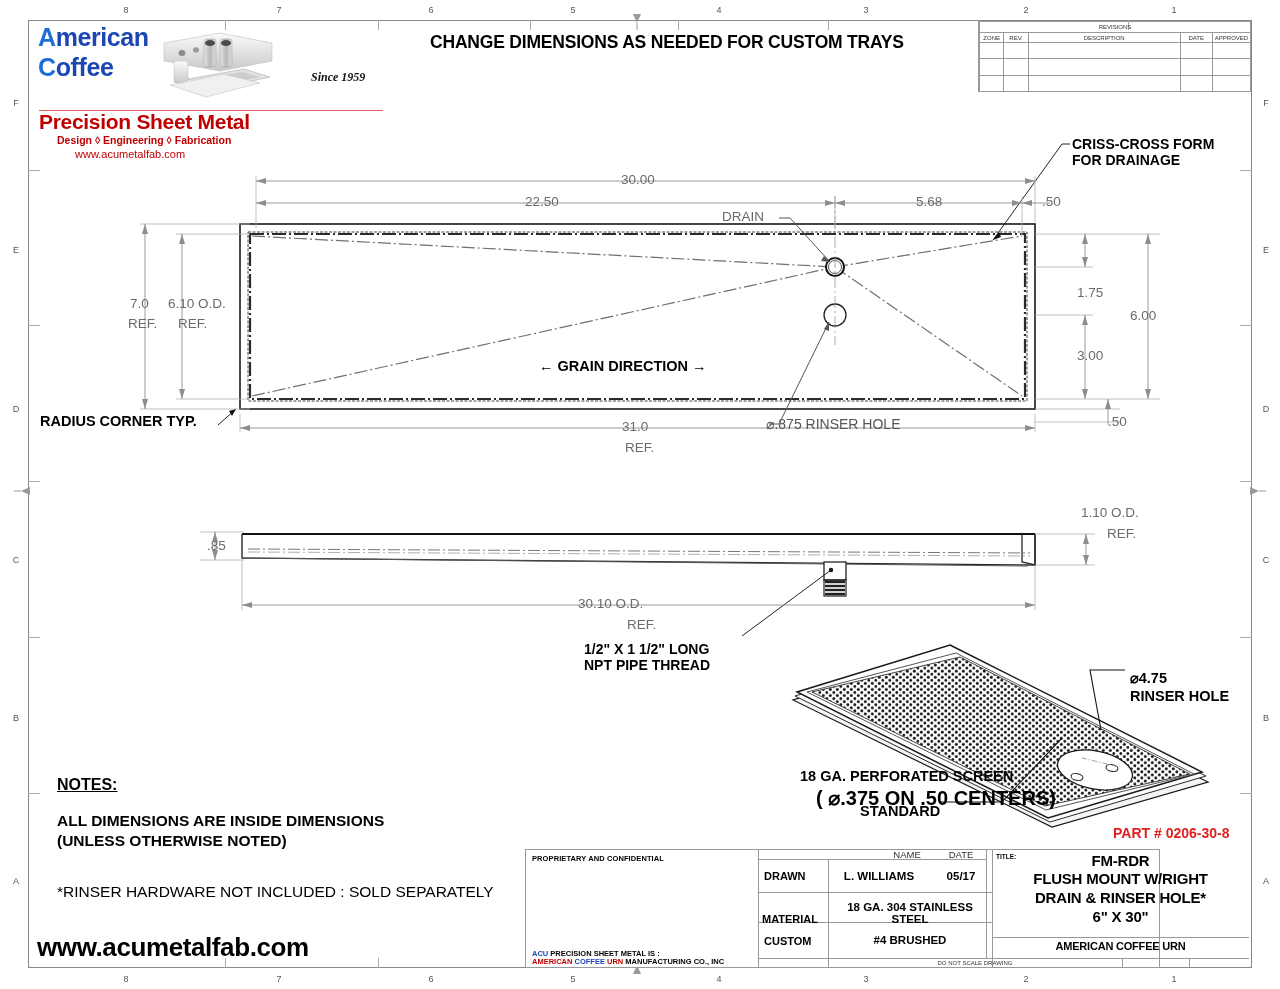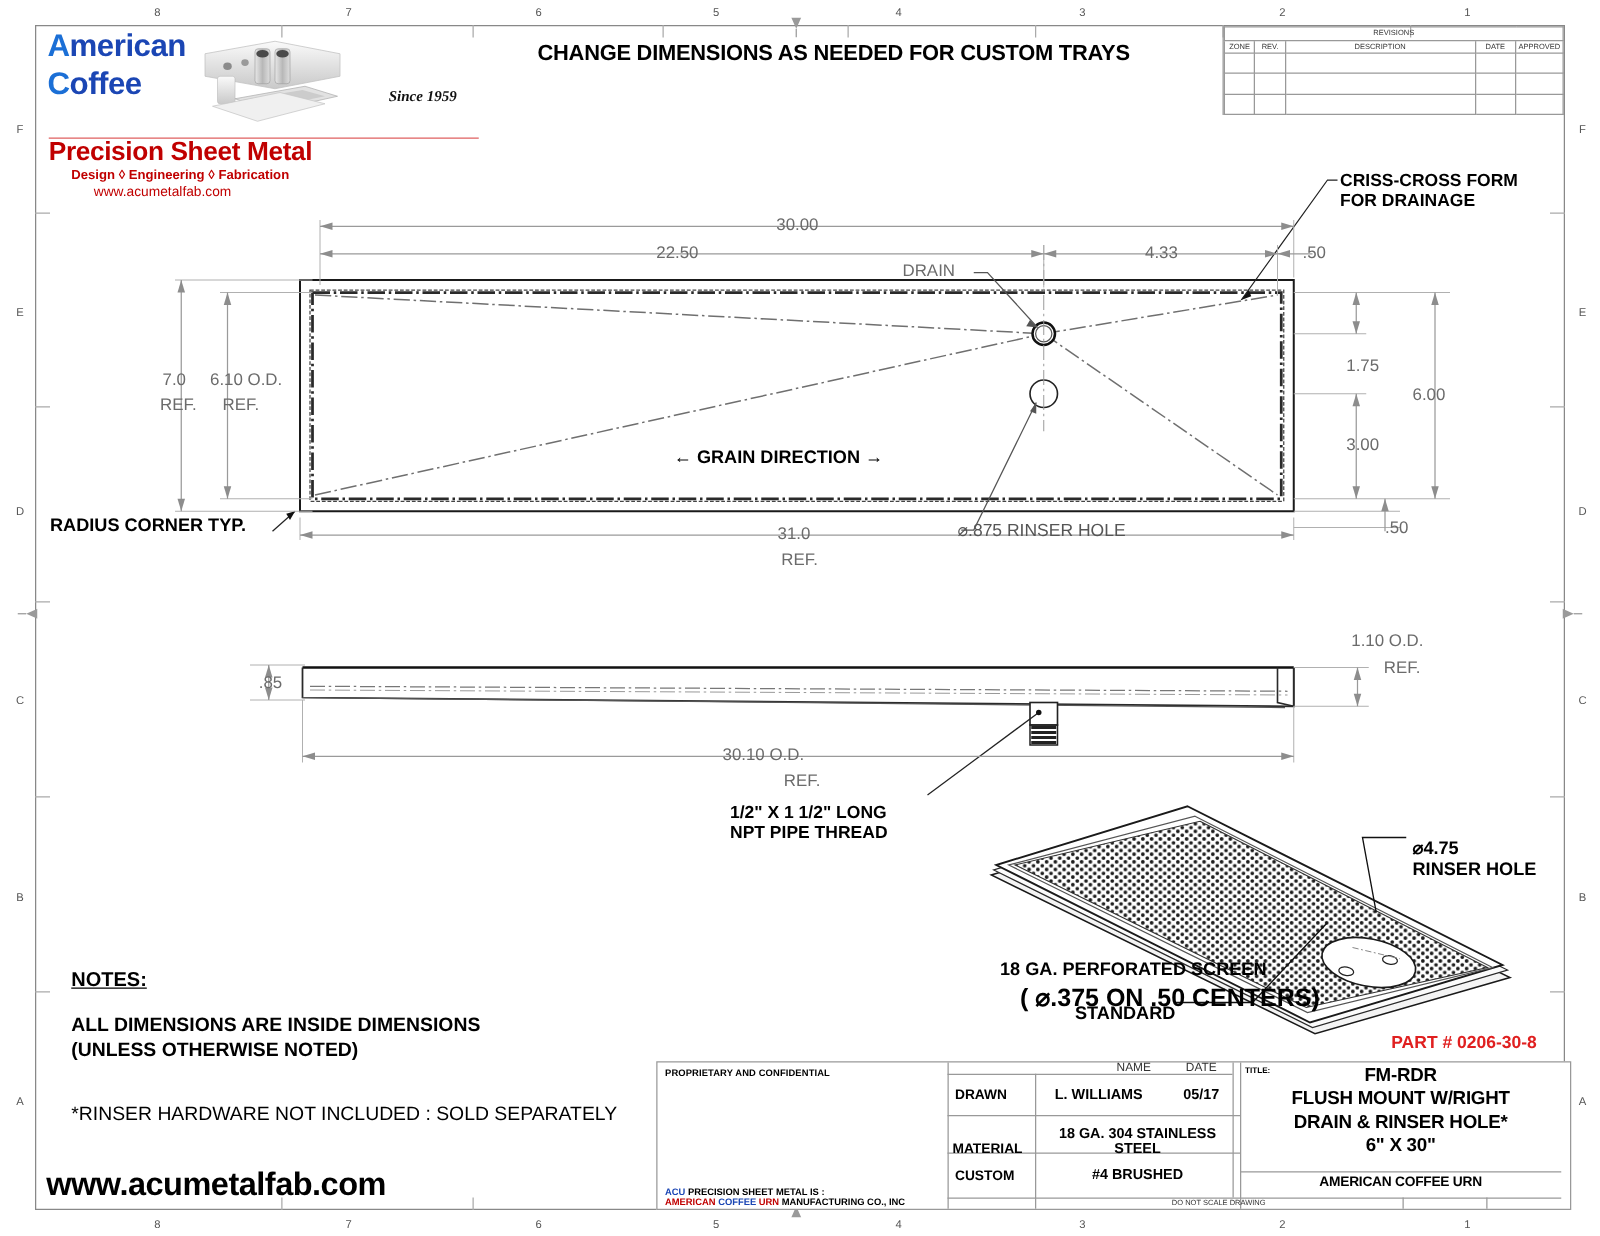--- a/index.html
+++ b/index.html
@@ -37,21 +37,21 @@
   #rev-block table{border-collapse:collapse;width:100%;height:100%;font-size:6px;color:#333;}
   #rev-block td{border:1px solid #999;text-align:center;padding:0;}
   #rev-title-cell{height:10px;}
   #rev-head td{height:9px;}
 
   
   .dim{position:absolute;font-size:13.5px;color:#6b6b6b;white-space:nowrap;}
   .note{position:absolute;font-size:13px;font-weight:bold;color:#000;white-space:nowrap;}
 
   
-  #title-block{left:525px;top:849px;width:732px;height:119px;border:1px solid #999;box-sizing:border-box;background:#fff;}
+  #title-block{left:525px;top:849px;width:635px;height:119px;border:1px solid #999;box-sizing:border-box;background:#fff;}
   .tb-v{position:absolute;width:1px;background:#999;}
   .tb-h{position:absolute;height:1px;background:#999;}
   #prop-head{position:absolute;left:6px;top:4px;font-size:7.5px;font-weight:bold;letter-spacing:.1px;}
   #prop-body{position:absolute;left:6px;top:14px;width:222px;font-size:10.5px;line-height:11.6px;color:#222;}
   #acu-line1{position:absolute;left:6px;top:99px;font-size:7.5px;font-weight:bold;white-space:nowrap;}
   #acu-line2{position:absolute;left:6px;top:107px;font-size:7.5px;font-weight:bold;white-space:nowrap;}
   .blue{color:#1b46b4;} .red{color:#c00000;}
   .tb-lbl{position:absolute;font-size:11px;font-weight:bold;}
   .tb-hdr{position:absolute;font-size:9.5px;color:#333;}
   .tb-val{position:absolute;font-size:11.5px;font-weight:bold;text-align:center;}
@@ -320,21 +320,21 @@
     <polygon points="1085,234 1082,244 1088,244"></polygon>
       <polygon points="1085,267 1082,257 1088,257"></polygon>
     <polygon points="1085,315 1082,325 1088,325"></polygon>
       <polygon points="1085,399 1082,389 1088,389"></polygon>
     <polygon points="1108,399 1105,409 1111,409"></polygon>
   </g>
 </svg>
 
 <div class="dim" style="left:621px;top:172px">30.00</div>
 <div class="dim" style="left:525px;top:194px">22.50</div>
-<div class="dim" style="left:916px;top:194px">4.33</div>
+<div class="dim" style="left:916px;top:194px">5.68</div>
 <div class="dim" style="left:1042px;top:194px">.50</div>
 <div class="dim" style="left:130px;top:296px">7.0</div>
 <div class="dim" style="left:128px;top:316px">REF.</div>
 <div class="dim" style="left:168px;top:296px">6.10 O.D.</div>
 <div class="dim" style="left:178px;top:316px">REF.</div>
 <div class="dim" style="left:1077px;top:285px">1.75</div>
 <div class="dim" style="left:1130px;top:308px">6.00</div>
 <div class="dim" style="left:1077px;top:348px">3.00</div>
 <div class="dim" style="left:1108px;top:414px">.50</div>
 <div class="dim" style="left:622px;top:419px">31.0</div>

